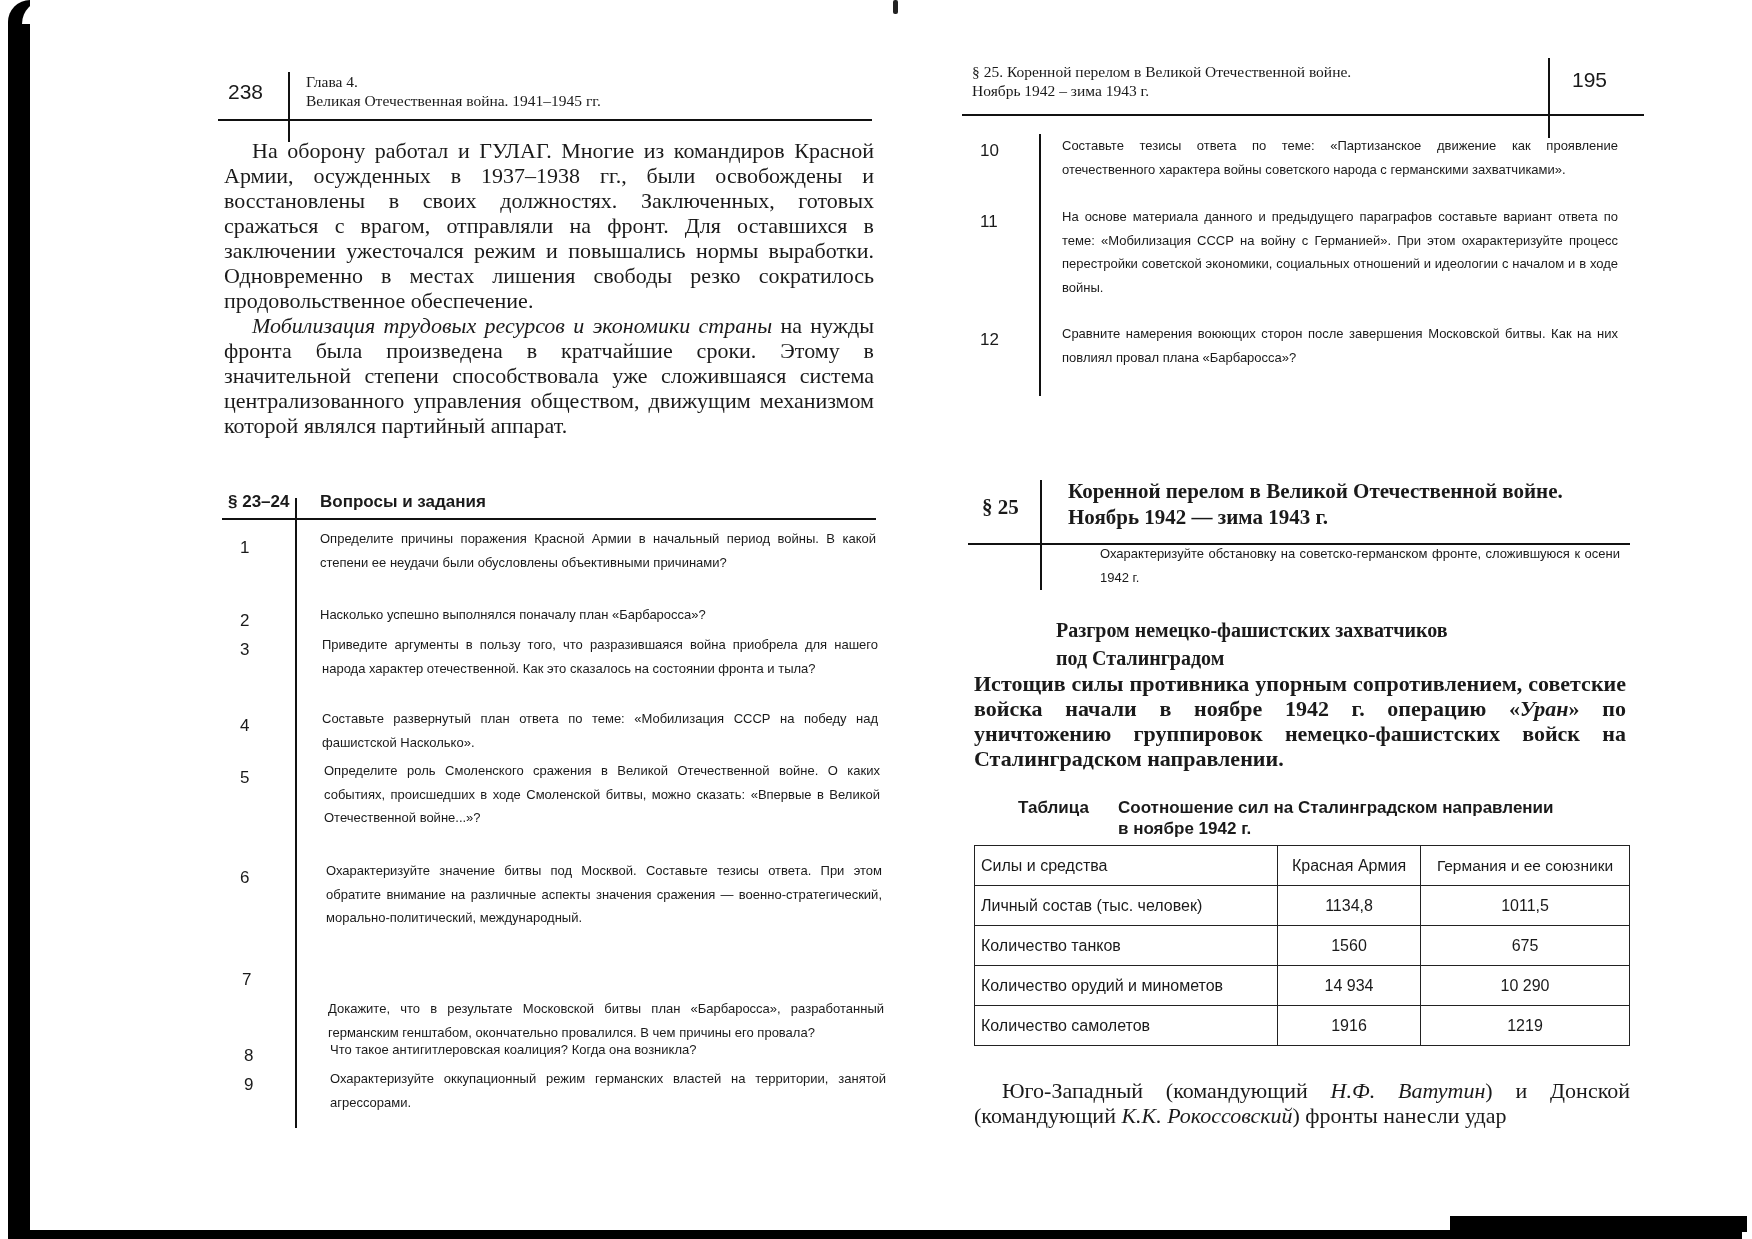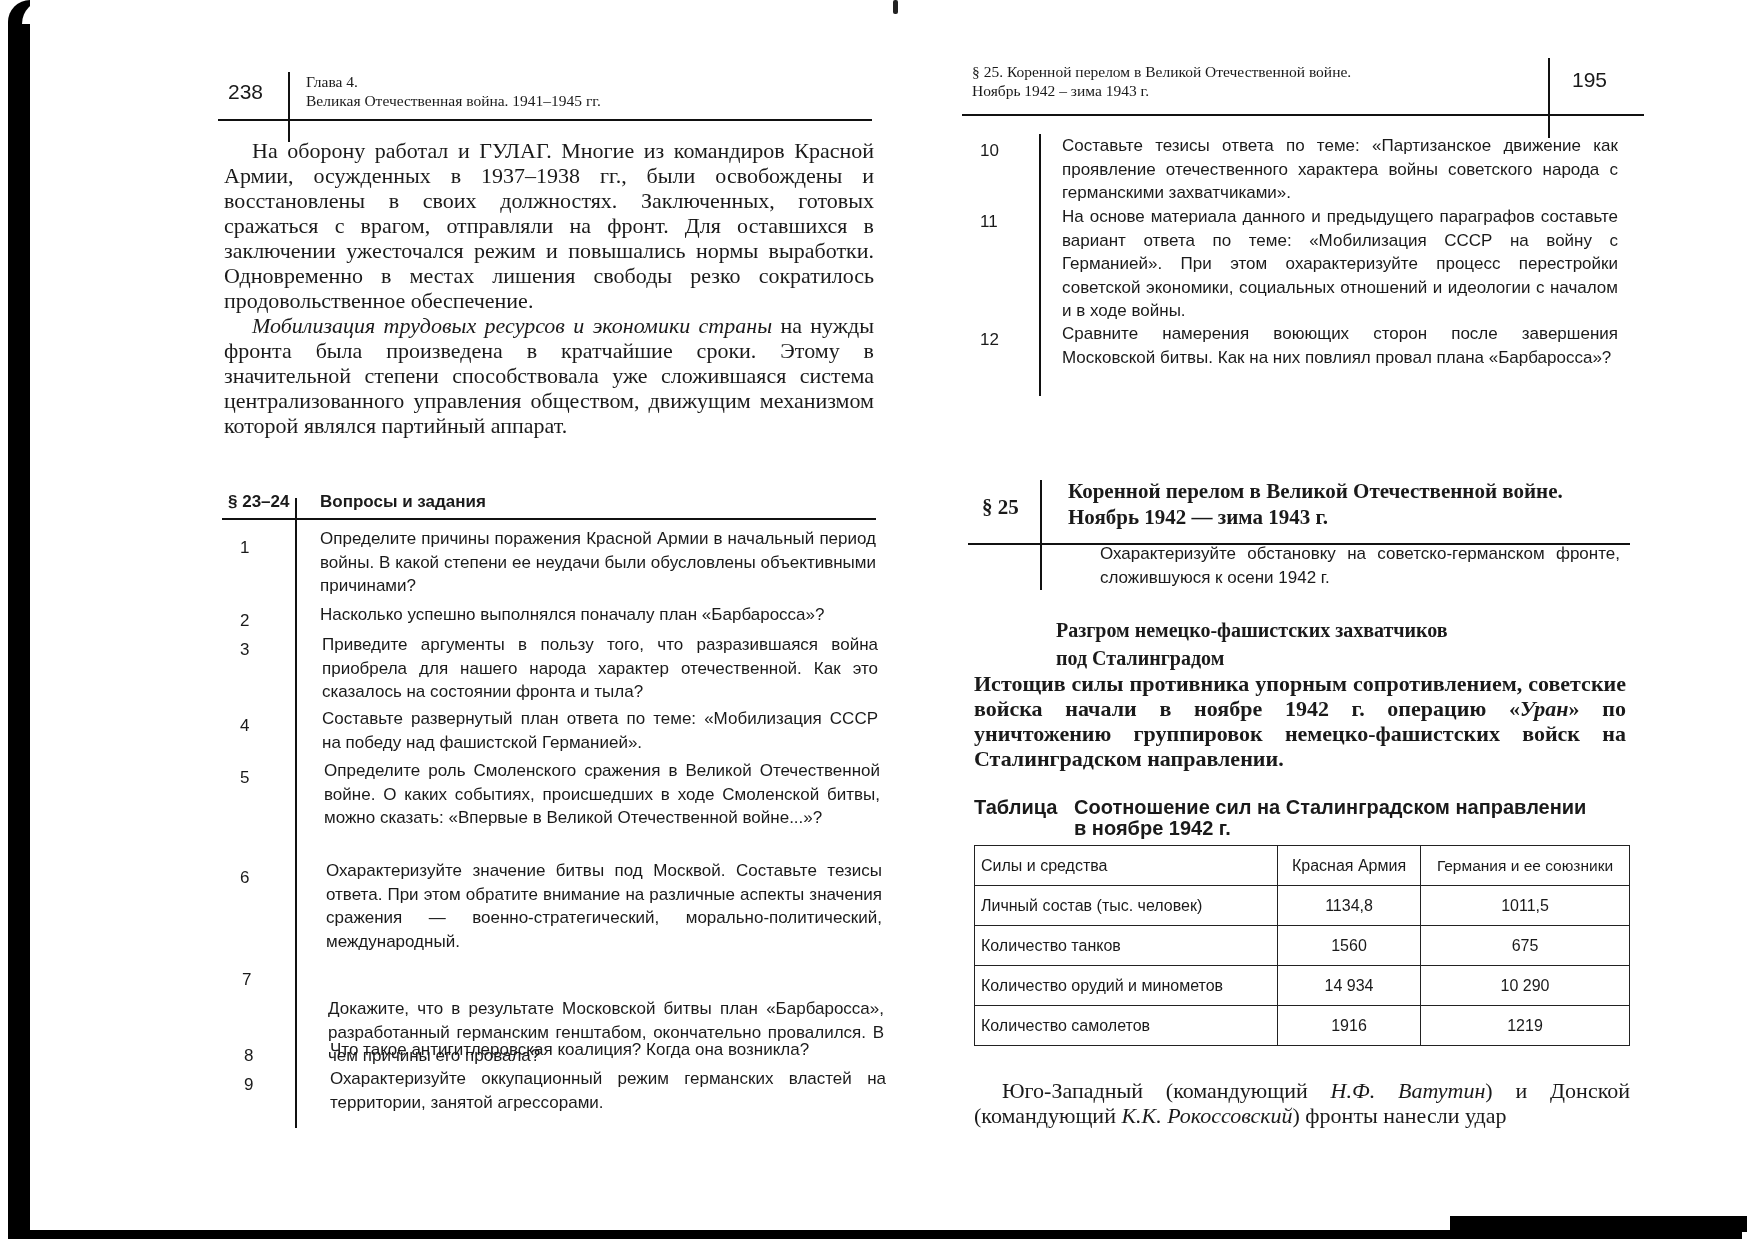--- a/index.html
+++ b/index.html
@@ -18,32 +18,32 @@
     
     .page-num { font-size:21px; }
     .rh { font-size:15.5px; line-height:19px; }
     .vline { background:#111; width:1.5px; }
     .hline { background:#111; height:1.5px; }
 
     
     .body-p { font-size:22px; line-height:25px; text-align:justify; text-indent:28px; }
     .body-p .it { font-style:italic; }
     .q-num { position:absolute; font-size:17px; }
-    .q-text { position:absolute; font-size:17px; line-height:23.5px; text-align:justify; }
+    .q-text { position:absolute; font-size:13px; line-height:23.5px; text-align:justify; }
     .q-head { font-size:17px; font-weight:bold; }
 
     
     .par-title { font-size:21px; font-weight:bold; line-height:26px; }
     .sub-title { font-size:20px; font-weight:bold; line-height:28px; }
 
     
     table.forces { border-collapse:collapse; position:absolute; }
     table.forces td { border:1.3px solid #222; font-size:16px; height:39px; padding:0 6px; }
     table.forces td.num { text-align:center; }
-    .tbl-cap { font-size:20px; font-weight:bold; line-height:21px; }
+    .tbl-cap { font-size:17px; font-weight:bold; line-height:21px;margin-left:44px; }
   </style>
 </head>
 <body>
 
 <div class="abs" id="left-edge"></div>
 <div class="abs" id="bottom-edge"></div>
 <div class="abs" id="bottom-edge-r"></div>
 <div class="abs" id="top-mark"></div>
 
 <div>
@@ -69,21 +69,21 @@
     <div class="q-num" style="left:240px;top:538px;">1</div>
     <div class="q-text" style="left:320px;top:527px;width:556px;">Определите причины поражения Красной Армии в начальный период войны. В какой степени ее неудачи были обусловлены объективными причинами?</div>
 
     <div class="q-num" style="left:240px;top:611px;">2</div>
     <div class="q-text" style="left:320px;top:603px;width:560px;">Насколько успешно выполнялся поначалу план «Барбаросса»?</div>
 
     <div class="q-num" style="left:240px;top:640px;">3</div>
     <div class="q-text" style="left:322px;top:633px;width:556px;">Приведите аргументы в пользу того, что разразившаяся война приобрела для нашего народа характер отечественной. Как это сказалось на состоянии фронта и тыла?</div>
 
     <div class="q-num" style="left:240px;top:716px;">4</div>
-    <div class="q-text" style="left:322px;top:707px;width:556px;">Составьте развернутый план ответа по теме: «Мобилизация СССР на победу над фашистской Германией».</div>
+    <div class="q-text" style="left:322px;top:707px;width:556px;">Составьте развернутый план ответа по теме: «Мобилизация СССР на победу над фашистской Насколько».</div>
 
     <div class="q-num" style="left:240px;top:768px;">5</div>
     <div class="q-text" style="left:324px;top:759px;width:556px;">Определите роль Смоленского сражения в Великой Отечественной войне. О каких событиях, происшедших в ходе Смоленской битвы, можно сказать: «Впервые в Великой Отечественной войне...»?</div>
 
     <div class="q-num" style="left:240px;top:868px;">6</div>
     <div class="q-text" style="left:326px;top:859px;width:556px;">Охарактеризуйте значение битвы под Москвой. Составьте тезисы ответа. При этом обратите внимание на различные аспекты значения сражения — военно-стратегический, морально-политический, международный.</div>
 
     <div class="q-num" style="left:242px;top:970px;">7</div>
     <div class="q-text" style="left:328px;top:961px;width:556px;margin-top:36px;">Докажите, что в результате Московской битвы план «Барбаросса», разработанный германским генштабом, окончательно провалился. В чем причины его провала?</div>
 

